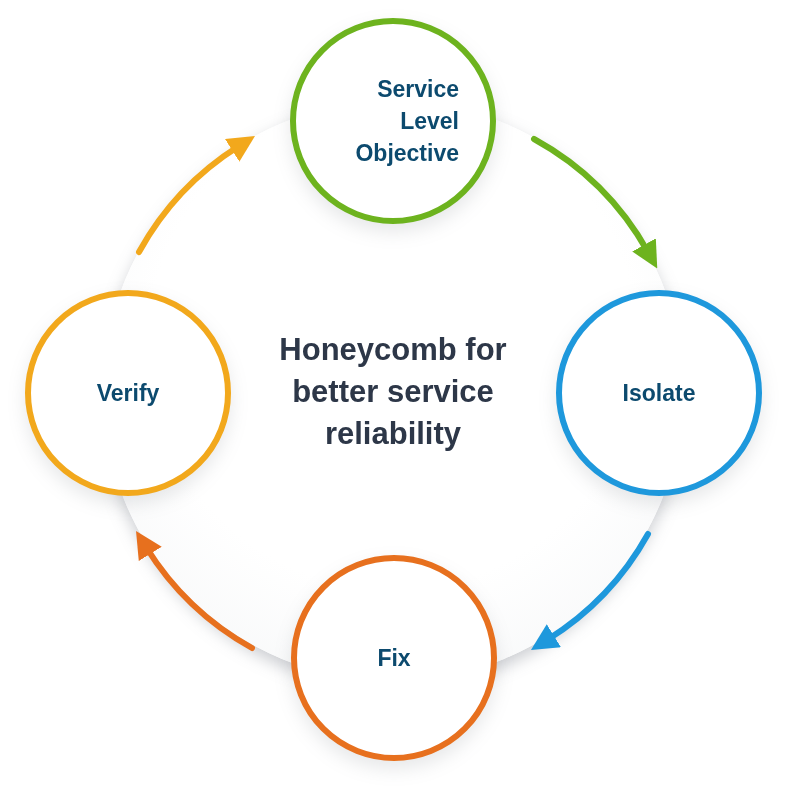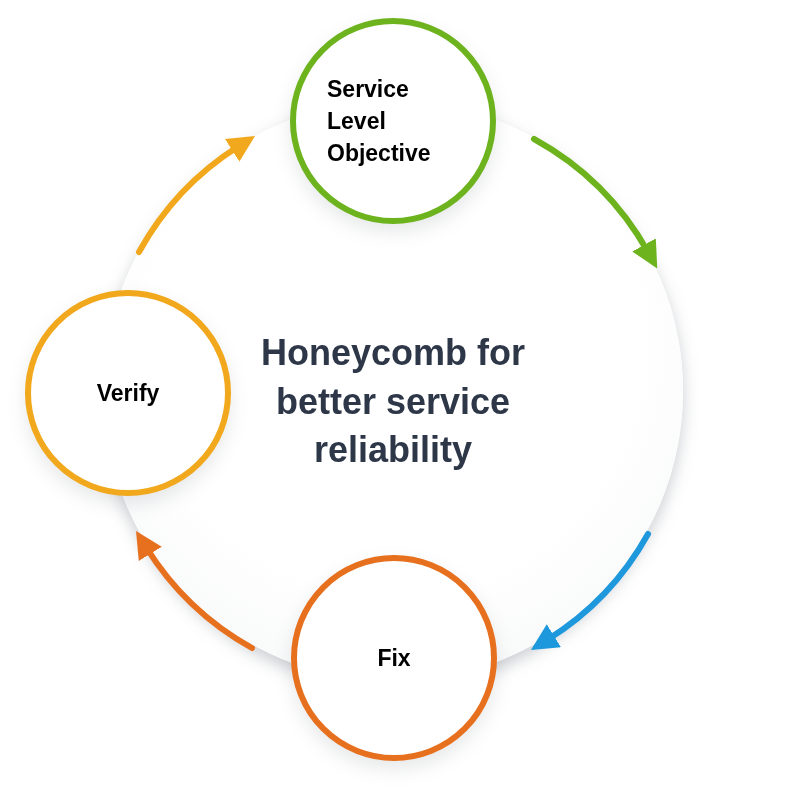--- a/index.html
+++ b/index.html
@@ -38,42 +38,42 @@
   .node {
     position: absolute;
     width: 206px;
     height: 206px;
     box-sizing: border-box;
     border-radius: 50%;
     background: #ffffff;
     display: flex;
     align-items: center;
     justify-content: center;
-    text-align: left;
+    text-align: right;
     font-weight: bold;
     font-size: 23px;
     line-height: 1.4;
-    color: #000000;
+    color: #0c4a6e;
     box-shadow: 0 8px 18px rgba(120, 125, 135, 0.18);
   }
   .node-slo     { left: 290px; top: 18px;  border: 6px solid #6db31e; }
   .node-isolate { left: 556px; top: 290px; border: 6px solid #1e98dc; }
   .node-fix     { left: 291px; top: 555px; border: 6px solid #e7701e; }
   .node-verify  { left: 25px;  top: 290px; border: 6px solid #f2a81c; }
   .node-slo .node-label { width: 132px; }
 
   
   .center-title {
     position: absolute;
     left: 238px;
     top: 329px;
     width: 310px;
     text-align: center;
     font-weight: bold;
-    font-size: 36px;
+    font-size: 31px;
     line-height: 1.35;
     color: #2d3748;
   }
 </style>
 </head>
 <body>
 
 <div class="stage">
 
   <div class="cycle-bg"></div>
@@ -100,20 +100,23 @@
 
     <path d="M 252 648 A 291 291 0 0 1 146 547" fill="none" stroke="#e7701e" stroke-width="6" stroke-linecap="round" marker-end="url(#mOrange)"></path>
 
     <path d="M 139 252 A 291 291 0 0 1 239 146" fill="none" stroke="#f2a81c" stroke-width="6" stroke-linecap="round" marker-end="url(#mYellow)"></path>
   </svg>
 
   <div class="node node-slo">
     <span class="node-label">Service Level Objective</span>
   </div>
 
+  <div class="node node-isolate">
+    <span class="node-label">Isolate</span>
+  </div>
 
   <div class="node node-verify">
     <span class="node-label">Verify</span>
   </div>
 
   <div class="node node-fix">
     <span class="node-label">Fix</span>
   </div>
 
   <div class="center-title">Honeycomb for better service reliability</div>

